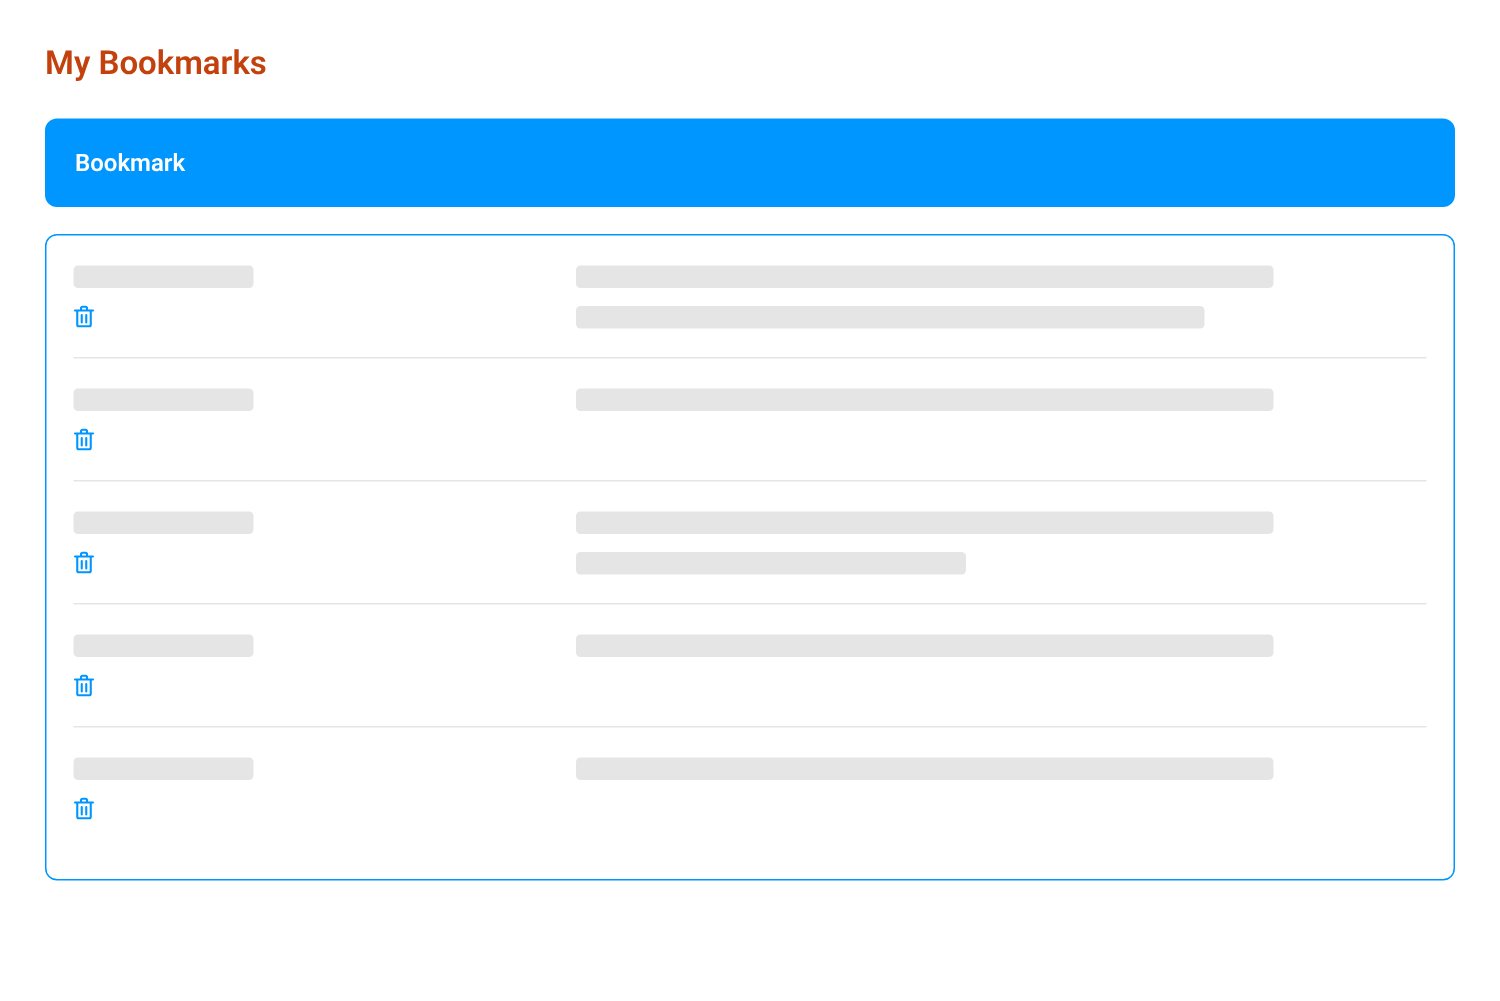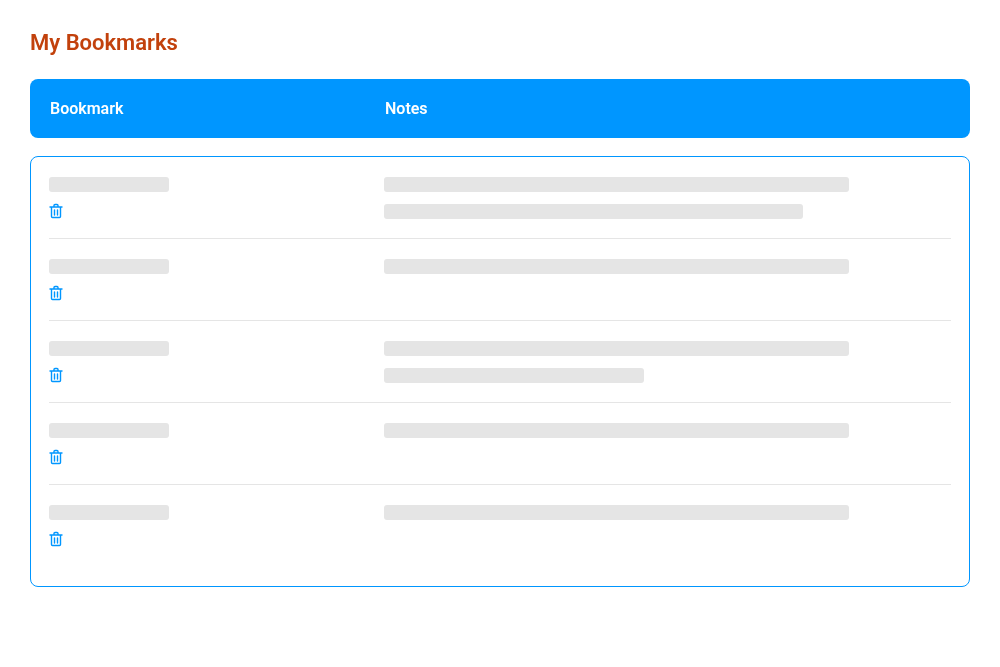--- a/index.html
+++ b/index.html
@@ -18,20 +18,21 @@
       color: #c2410c;
       margin-bottom: 24px;
       margin-left: 0;
     }
     .header-bar {
       background: #0096FF;
       border-radius: 8px;
       padding: 20px;
       display: flex;
       margin-bottom: 18px;
+      gap: 26px;
     }
     .header-col {
       color: #fff;
       font-weight: 600;
       font-size: 16px;
     }
     .header-col.bookmark-col {
       width: 335px;
       flex-shrink: 0;
     }
@@ -97,21 +98,20 @@
       display: block;
     }
   </style>
 </head>
 <body>
 
 <h1 class="page-title">My Bookmarks</h1>
 
 <div class="header-bar">
   <div class="header-col bookmark-col">Bookmark</div>
-  <div class="header-col notes-col">Notes</div>
 </div>
 
 <div class="content-panel">
 
   <div class="bookmark-row">
     <div class="row-left">
       <div class="skeleton title-sk"></div>
       <button class="trash-btn">
         <svg width="14" height="16" viewBox="0 0 14 16" fill="none">
           <path d="M1 4h12M5 4V2.5C5 2 5.5 1.5 6 1.5h2c.5 0 1 .5 1 1V4M2.5 4v9.5c0 .5.5 1 1 1h7c.5 0 1-.5 1-1V4" stroke="#0096FF" stroke-width="1.4" stroke-linecap="round"></path>

